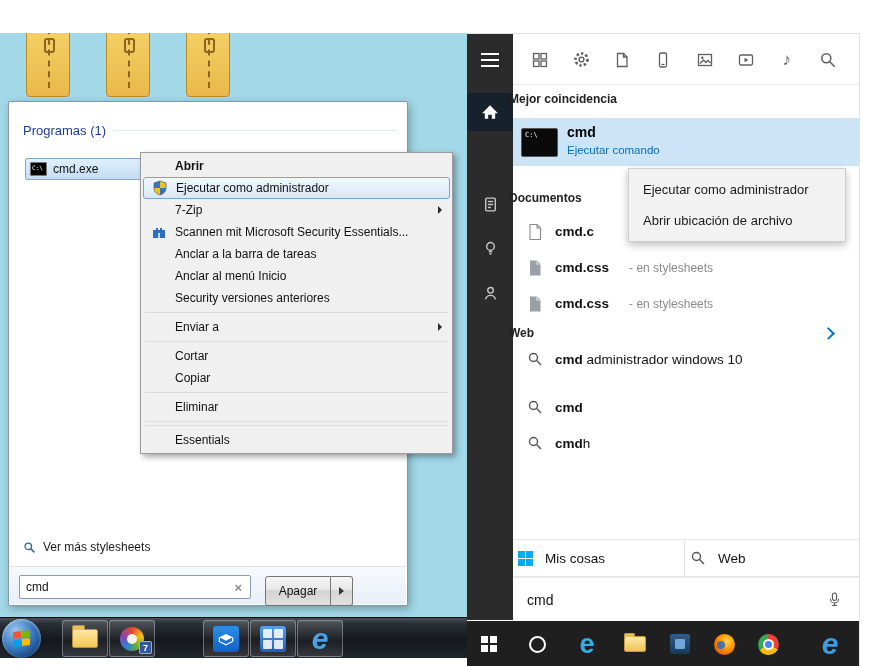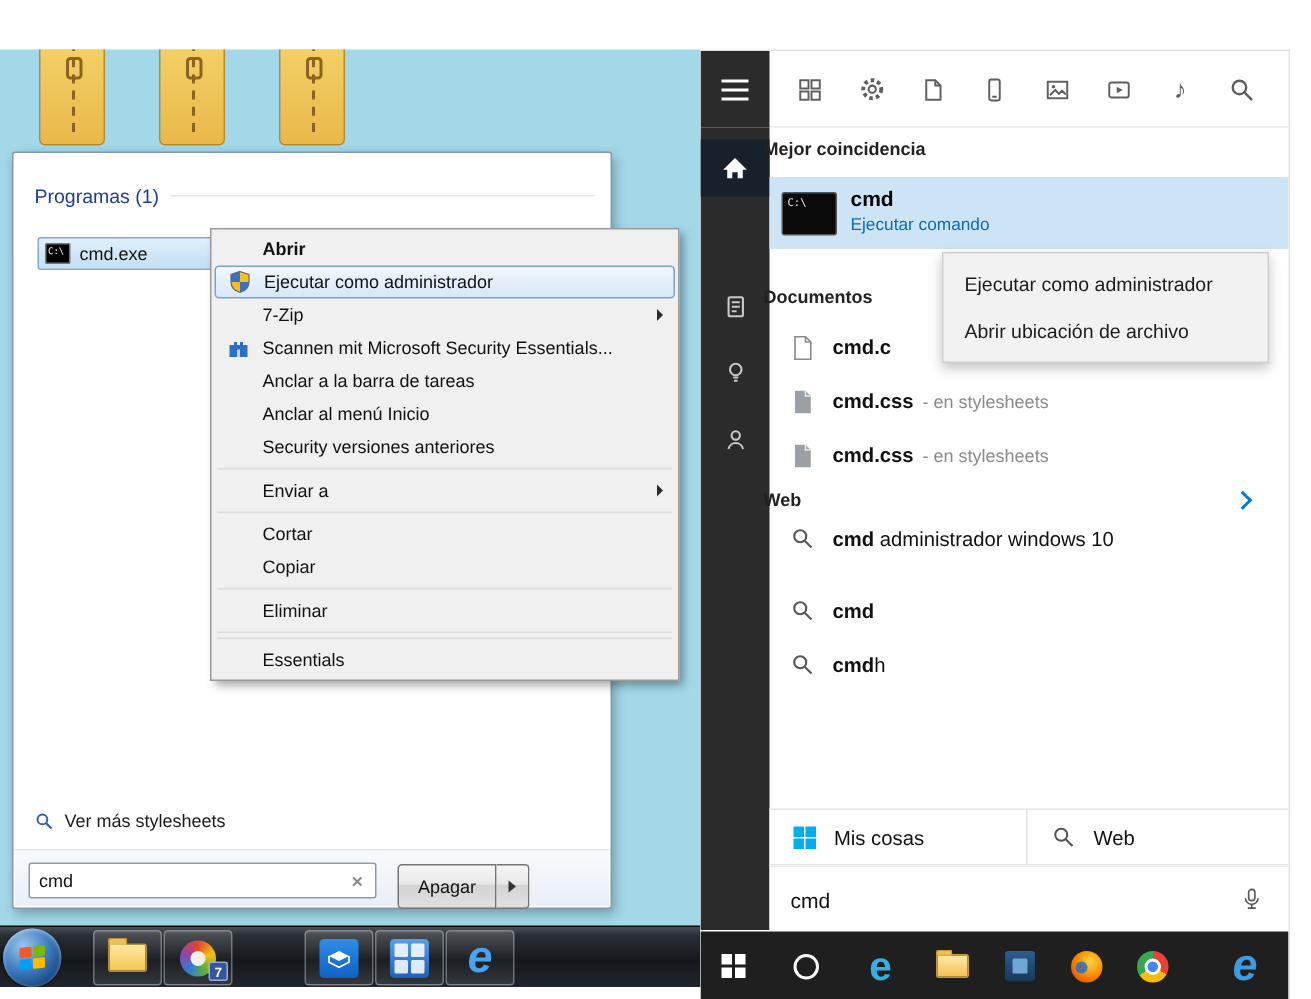--- a/index.html
+++ b/index.html
@@ -113,25 +113,25 @@
   .w10-ctx{position:absolute;left:161px;top:134px;width:218px;background:#f2f2f2;border:1px solid #cfcfcf;
     box-shadow:0 3px 8px rgba(0,0,0,.25);z-index:30;padding:5px 0}
   .w10-ctx .item{height:31px;line-height:31px;padding-left:14px;font-size:13px;color:#1b1b1b;cursor:pointer;white-space:nowrap}
 
   .doc-row,.sugg-row{position:absolute;left:46px;right:0;height:36px;cursor:pointer}
   .d1{top:180px}.d2{top:216px}.d3{top:252px}
   .s1{top:308px}.s2{top:356px}.s3{top:392px}.s4{top:428px}.s5{top:464px}
   .row-ic{position:absolute;left:14px;top:9px;width:18px;height:18px}
   .row-tt{position:absolute;left:42px;top:10px;font-size:13.5px;color:#111;white-space:nowrap}
   .row-tt b{font-weight:bold}
-  .doc-meta{font-weight:normal;color:#8a8a8a;font-size:12px;margin-left:6px}
+  .doc-meta{font-weight:normal;color:#8a8a8a;font-size:12px;margin-left:20px}
 
   .w10-footer{position:absolute;left:46px;right:0;top:505px;height:38px;display:flex;
     border-top:1px solid #e5e5e5;border-bottom:1px solid #e5e5e5;background:#fff}
-  .wf-cell{display:flex;align-items:center;gap:12px;padding-left:16px;font-size:13.5px;color:#111;cursor:pointer}
+  .wf-cell{display:flex;align-items:center;gap:12px;padding-left:5px;font-size:13.5px;color:#111;cursor:pointer}
   .wf-left{width:172px;border-right:1px solid #e5e5e5}
   .wf-right{flex:1}
   .winflag{display:grid;grid-template-columns:7px 7px;grid-template-rows:7px 7px;gap:1px}
   .winflag i{background:#00adef}
 
   .w10-search{position:absolute;left:46px;right:0;top:543px;height:44px;background:#fff;display:flex;align-items:center;
     padding:0 14px;border-top:1px solid #ededed}
   .w10-search input{flex:1;border:none;outline:none;font-size:14px;color:#111;font-family:inherit}
   .mic-btn{width:22px;height:24px;display:flex;align-items:center;justify-content:center;cursor:pointer}
 

